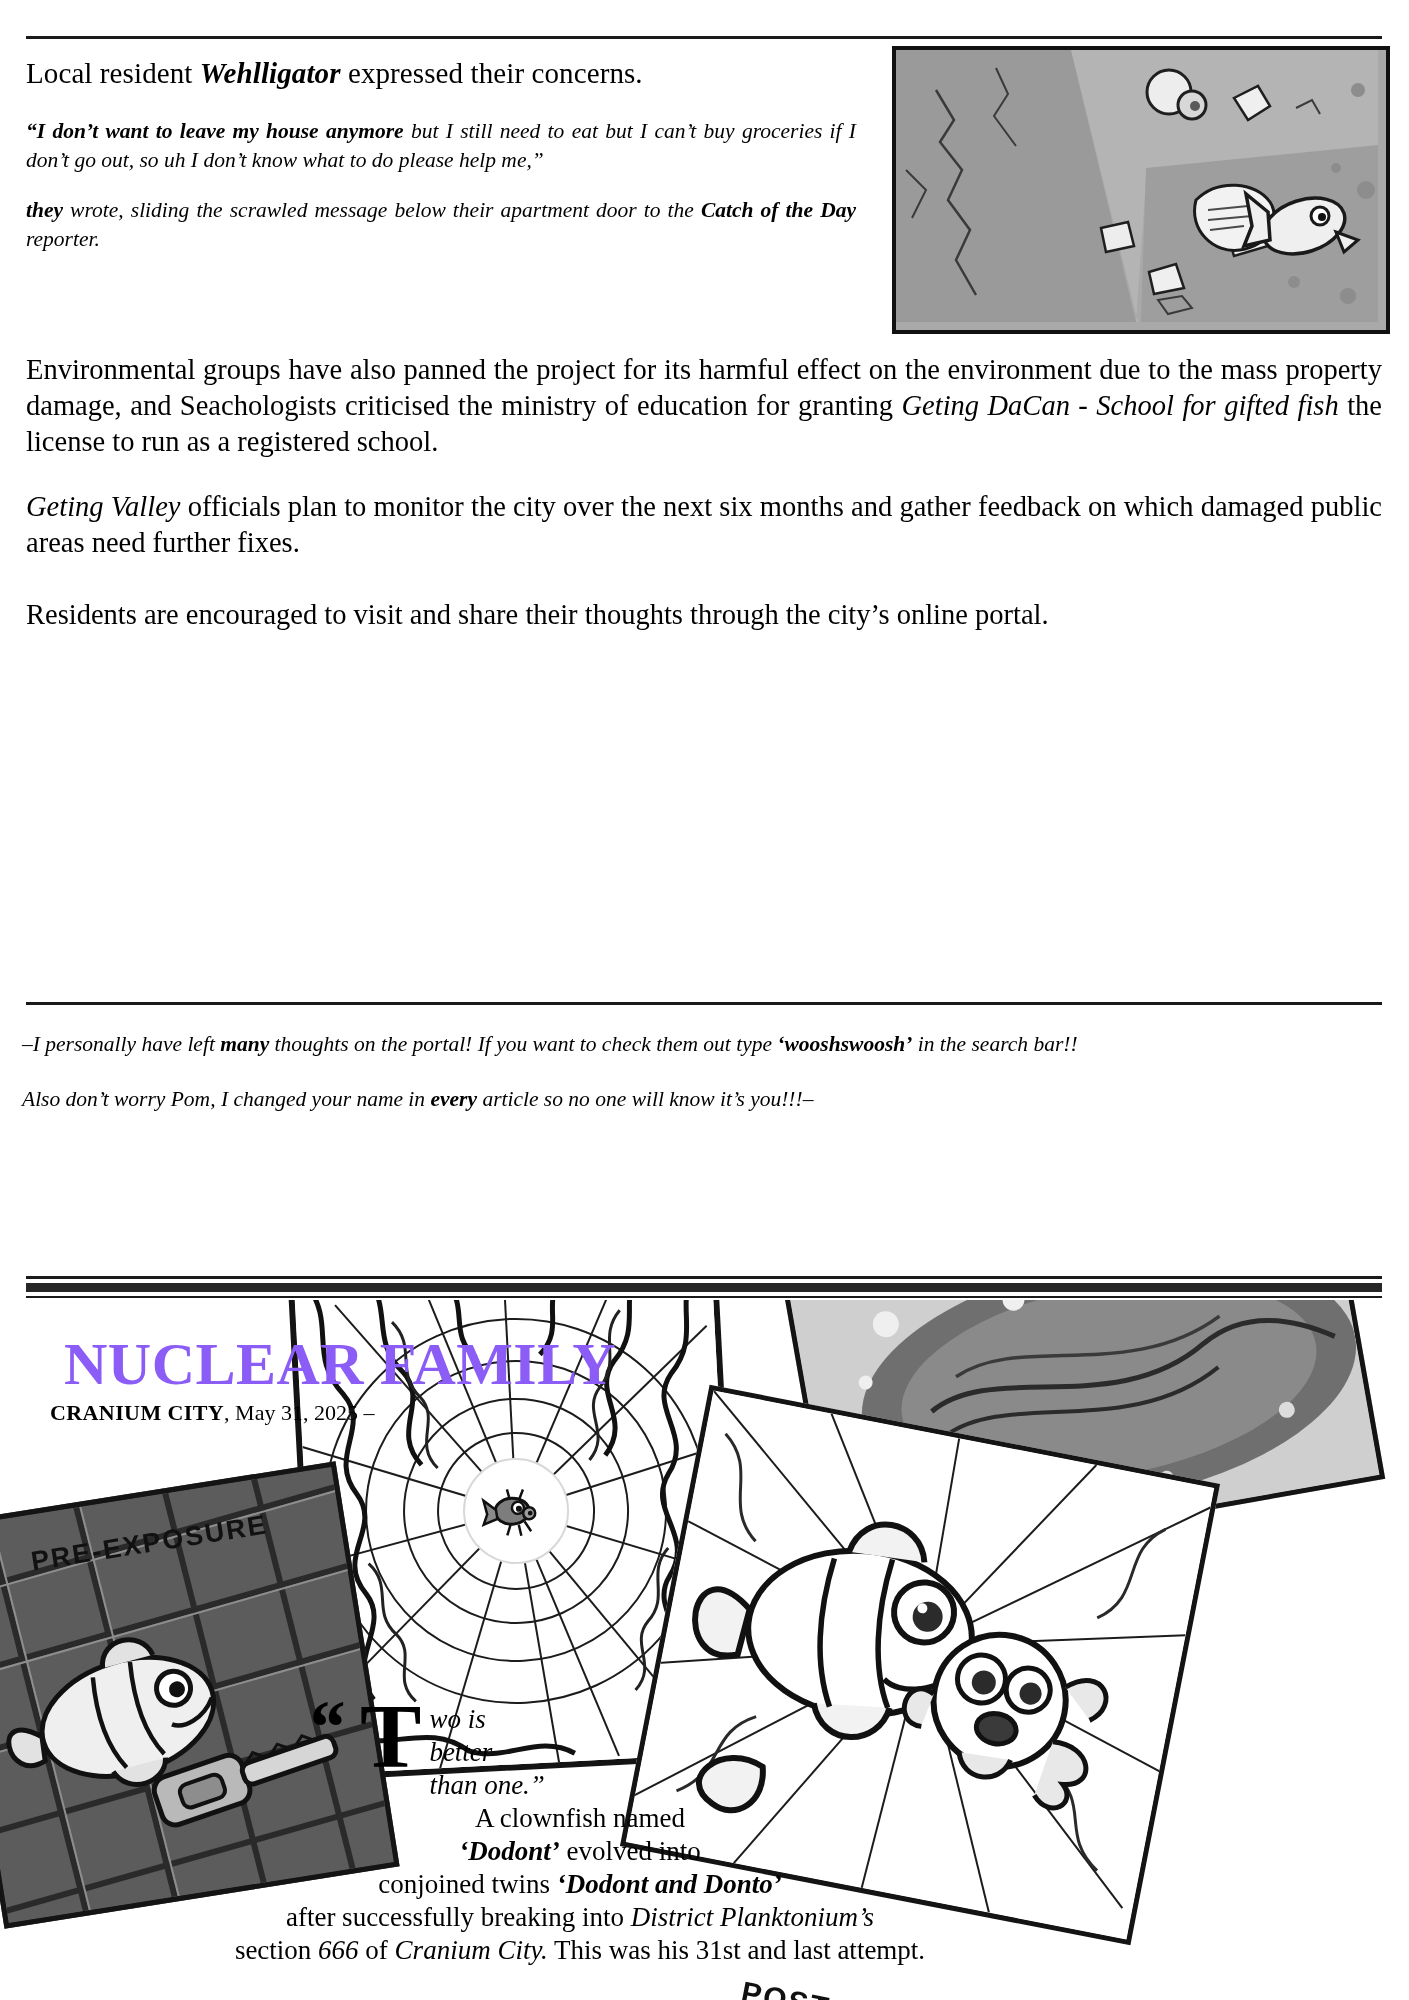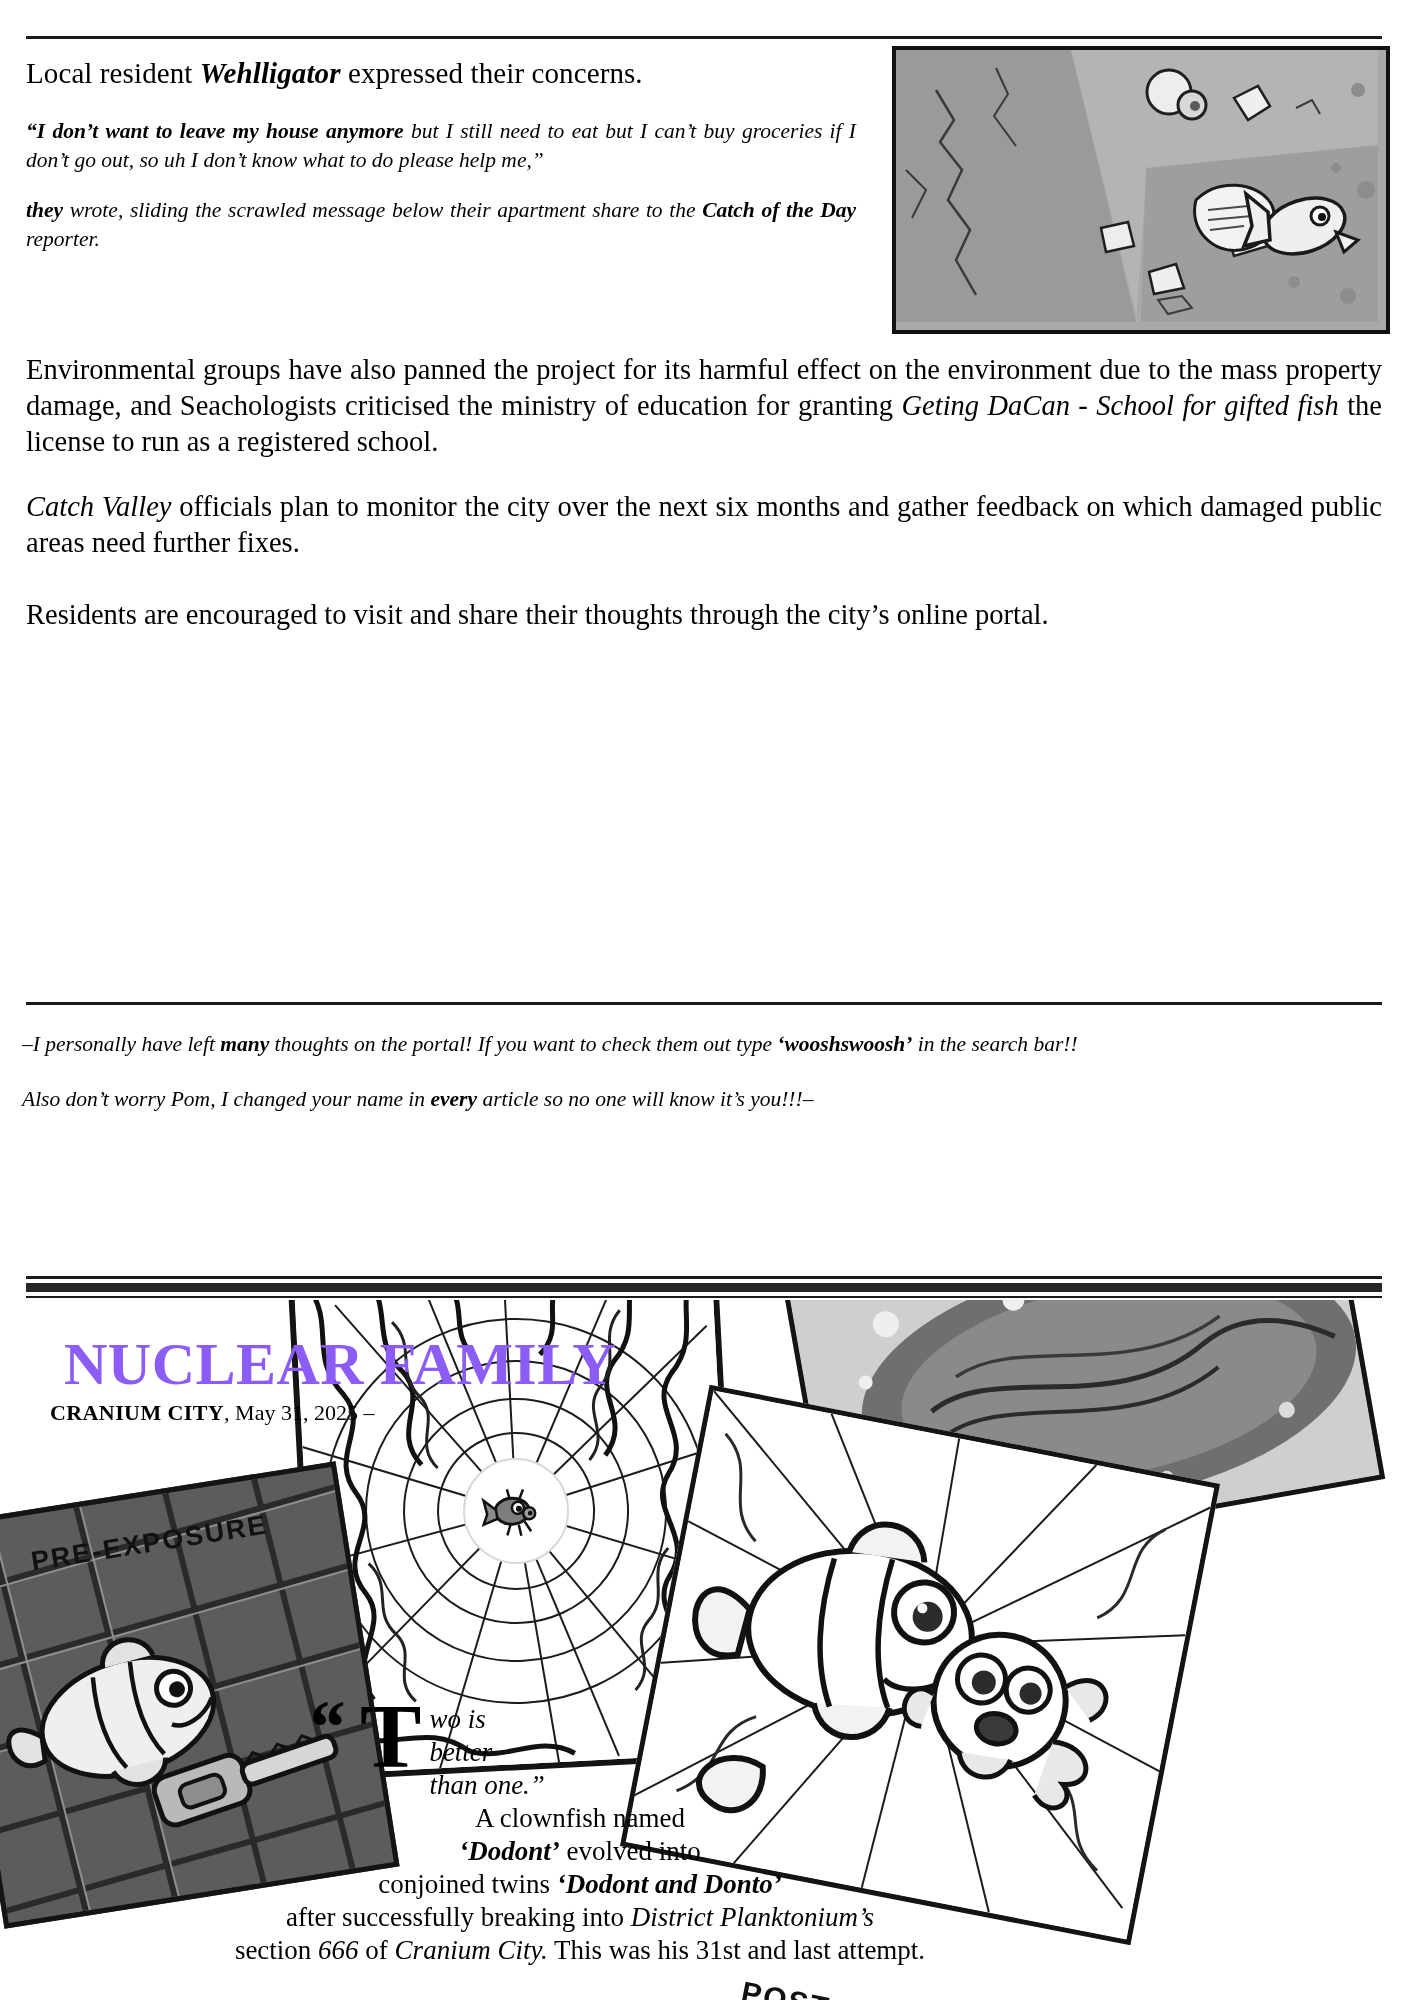--- a/index.html
+++ b/index.html
@@ -318,21 +318,21 @@
 
   <div class="top-rule"></div>
 
   <div class="article-top">
     <div class="col-left">
 
       <p class="lead-line"><span>Local resident </span><b>Wehlligator</b><span> expressed their concerns.</span></p>
 
       <p class="quote-block"><b>“I don’t want to leave my house anymore</b><span> but I still need to eat but I can’t buy groceries if I don’t go out, so uh I don’t know what to do please help me,”</span></p>
 
-      <p class="attrib-block"><b>they</b><span> wrote, sliding the scrawled message below their apartment share to the </span><b>Catch of the Day</b><span> reporter.</span></p>
+      <p class="attrib-block"><b>they</b><span> wrote, sliding the scrawled message below their apartment door to the </span><b>Catch of the Day</b><span> reporter.</span></p>
     </div>
 
     <div class="inset-photo">
       <svg width="482" height="272" viewBox="0 0 482 272">
         <rect x="0" y="0" width="482" height="272" fill="#a9a9a9"></rect>
 
         <polygon points="0,0 175,0 240,272 0,272" fill="#9a9a9a"></polygon>
         <polygon points="175,0 482,0 482,100 250,130 240,272 242,272" fill="#b4b4b4"></polygon>
         <polygon points="250,118 482,95 482,272 245,272" fill="#9e9e9e"></polygon>
 
@@ -367,21 +367,21 @@
 
         <path d="M262 250 L286 246 L296 258 L272 264 Z" fill="none" stroke="#3a3a3a" stroke-width="2"></path>
         <path d="M400 58 L416 50 L424 64" stroke="#3a3a3a" stroke-width="2" fill="none"></path>
       </svg>
     </div>
   </div>
 
   <div class="body-block">
     <p class="body-p"><span>Environmental groups have also panned the project for its harmful effect on the environment due to the mass property damage, and Seachologists criticised the ministry of education for granting </span><i>Geting DaCan - School for gifted fish</i><span> the license to run as a registered school.</span></p>
 
-    <p class="body-p"><i>Catch Valley</i><span> officials plan to monitor the city over the next six months and gather feedback on which damaged public areas need further fixes.</span></p>
+    <p class="body-p"><i>Geting Valley</i><span> officials plan to monitor the city over the next six months and gather feedback on which damaged public areas need further fixes.</span></p>
 
     <p class="body-p nojust">Residents are encouraged to visit and share their thoughts through the city’s online portal.</p>
   </div>
 
   <div class="mid-rule"></div>
 
   <div class="editor-note">
     <p class="note-p"><span>–I personally have left </span><b>many</b><span> thoughts on the portal! If you want to check them out type </span><b>‘wooshswoosh’</b><span> in the search bar!!</span></p>
 
     <p class="note-p"><span>Also don’t worry Pom, I changed your name in </span><b>every</b><span> article so no one will know it’s you!!!–</span></p>

